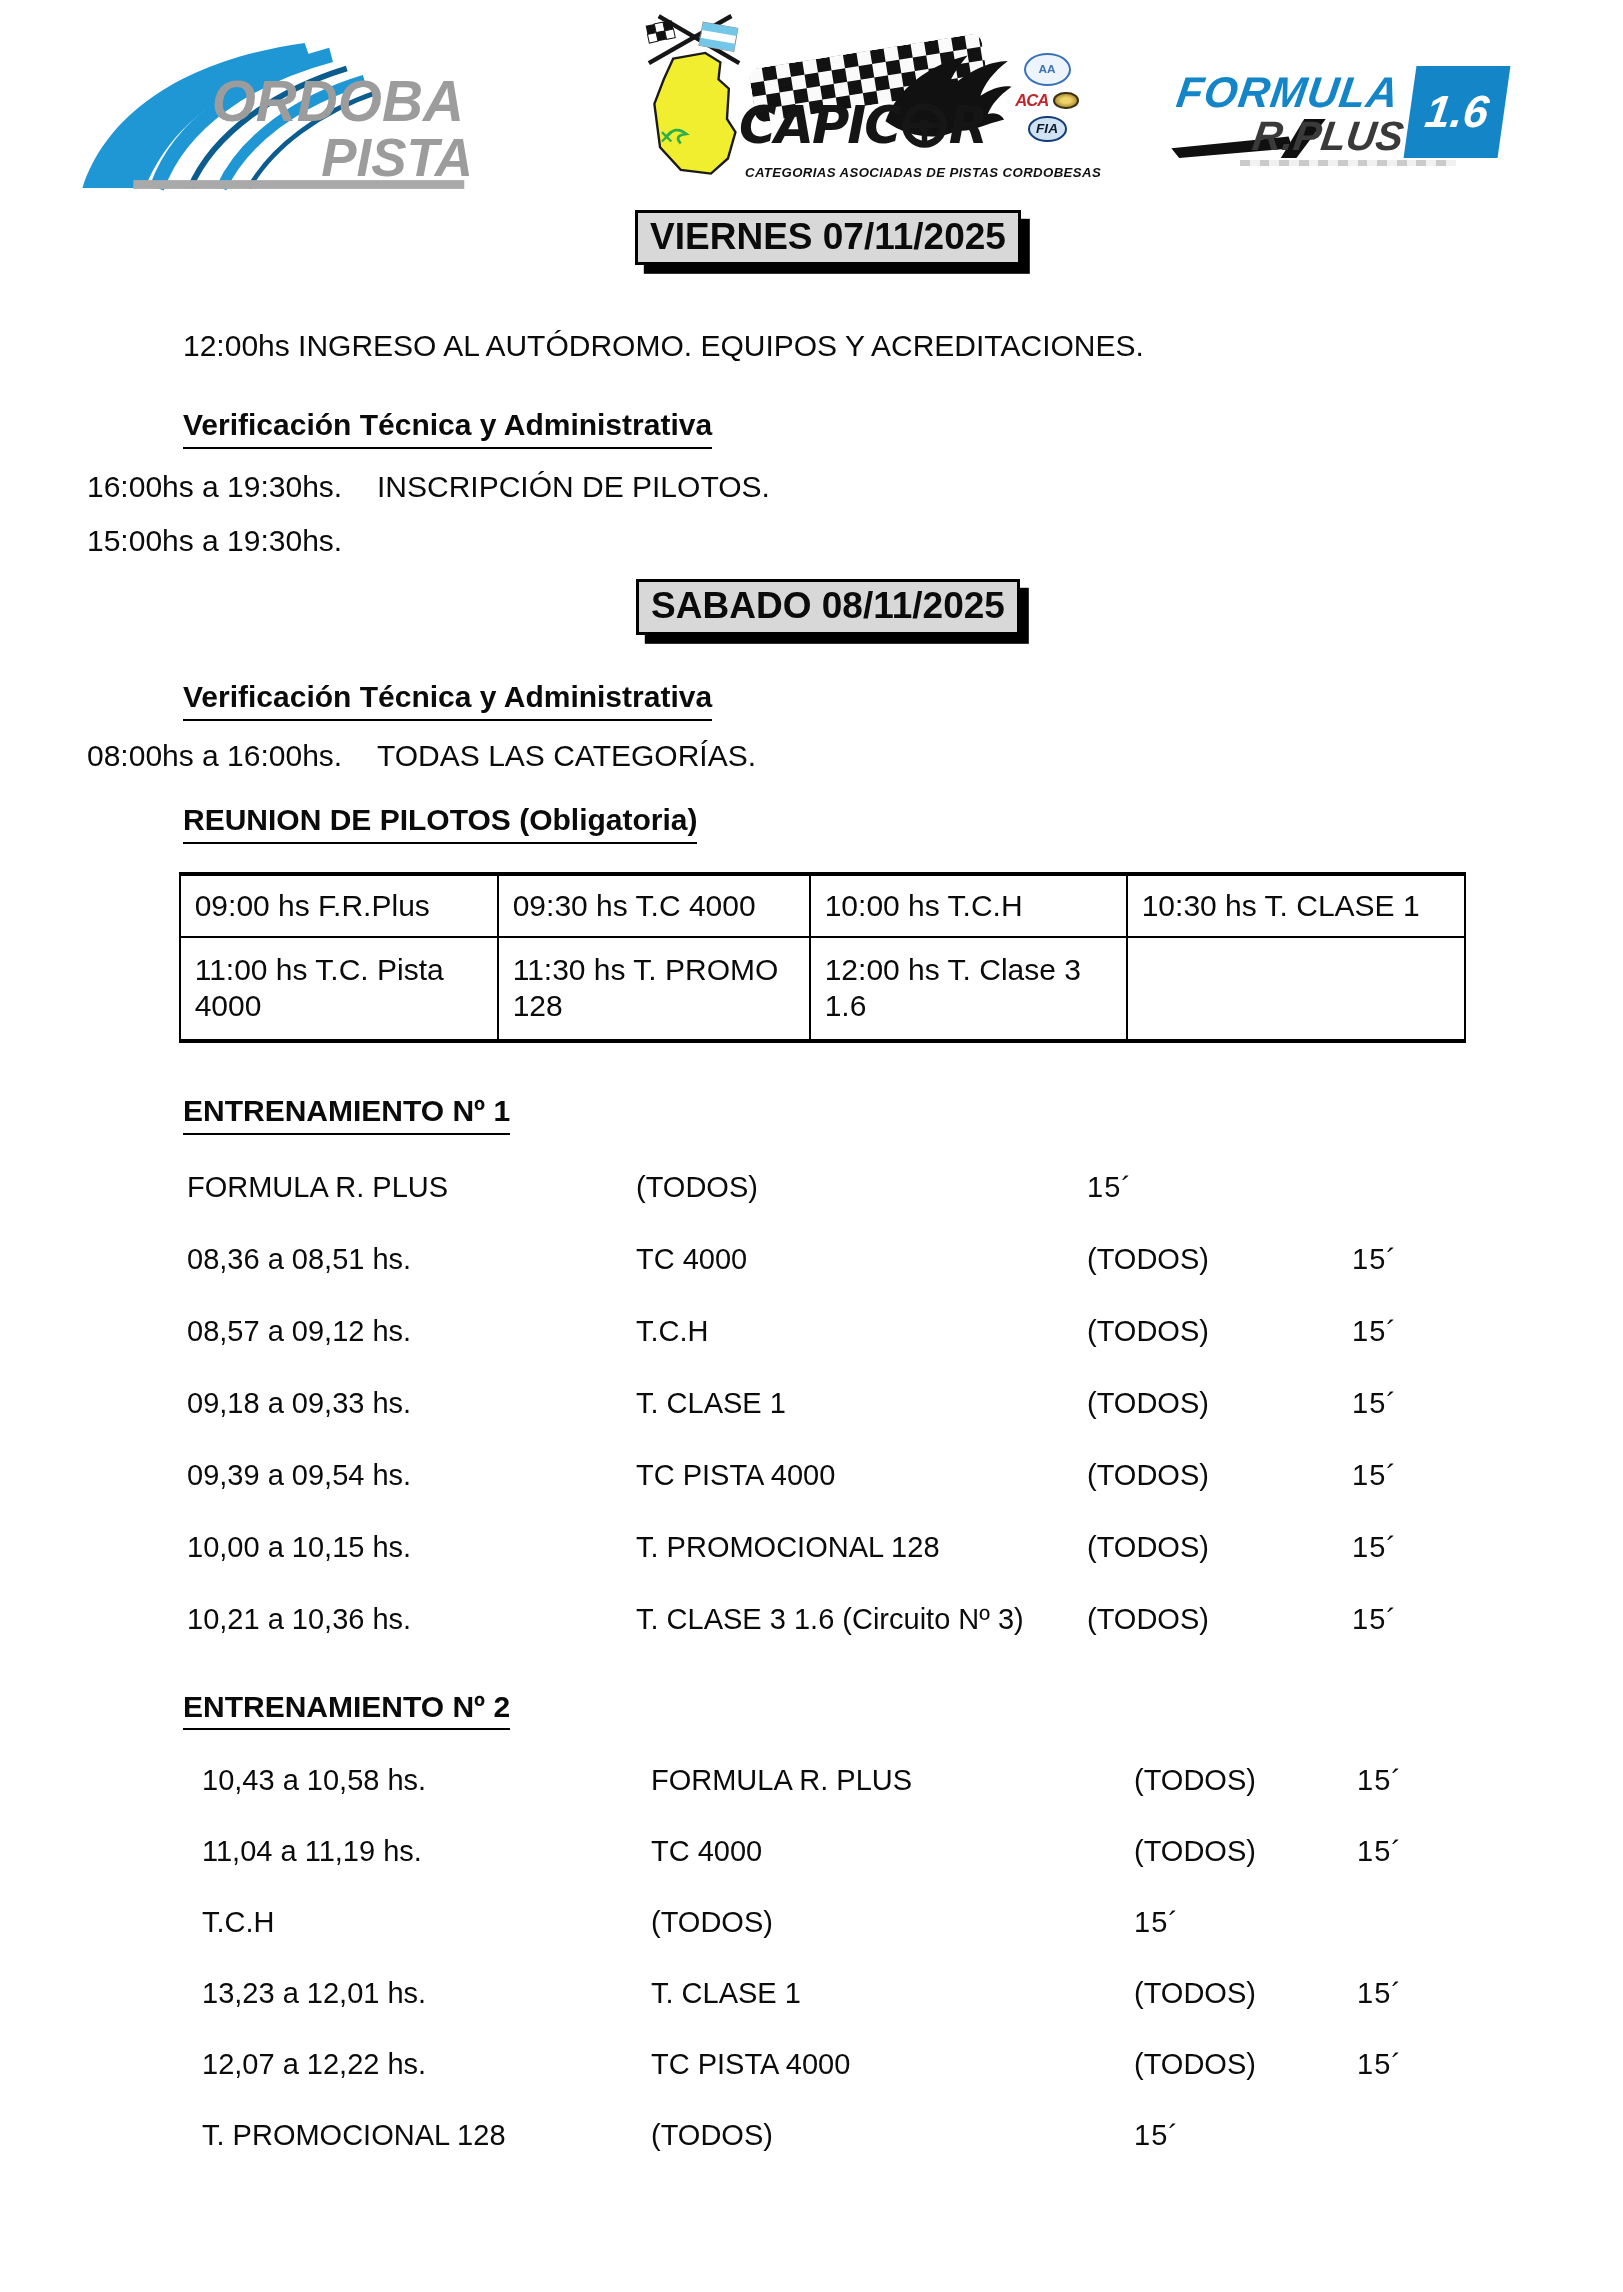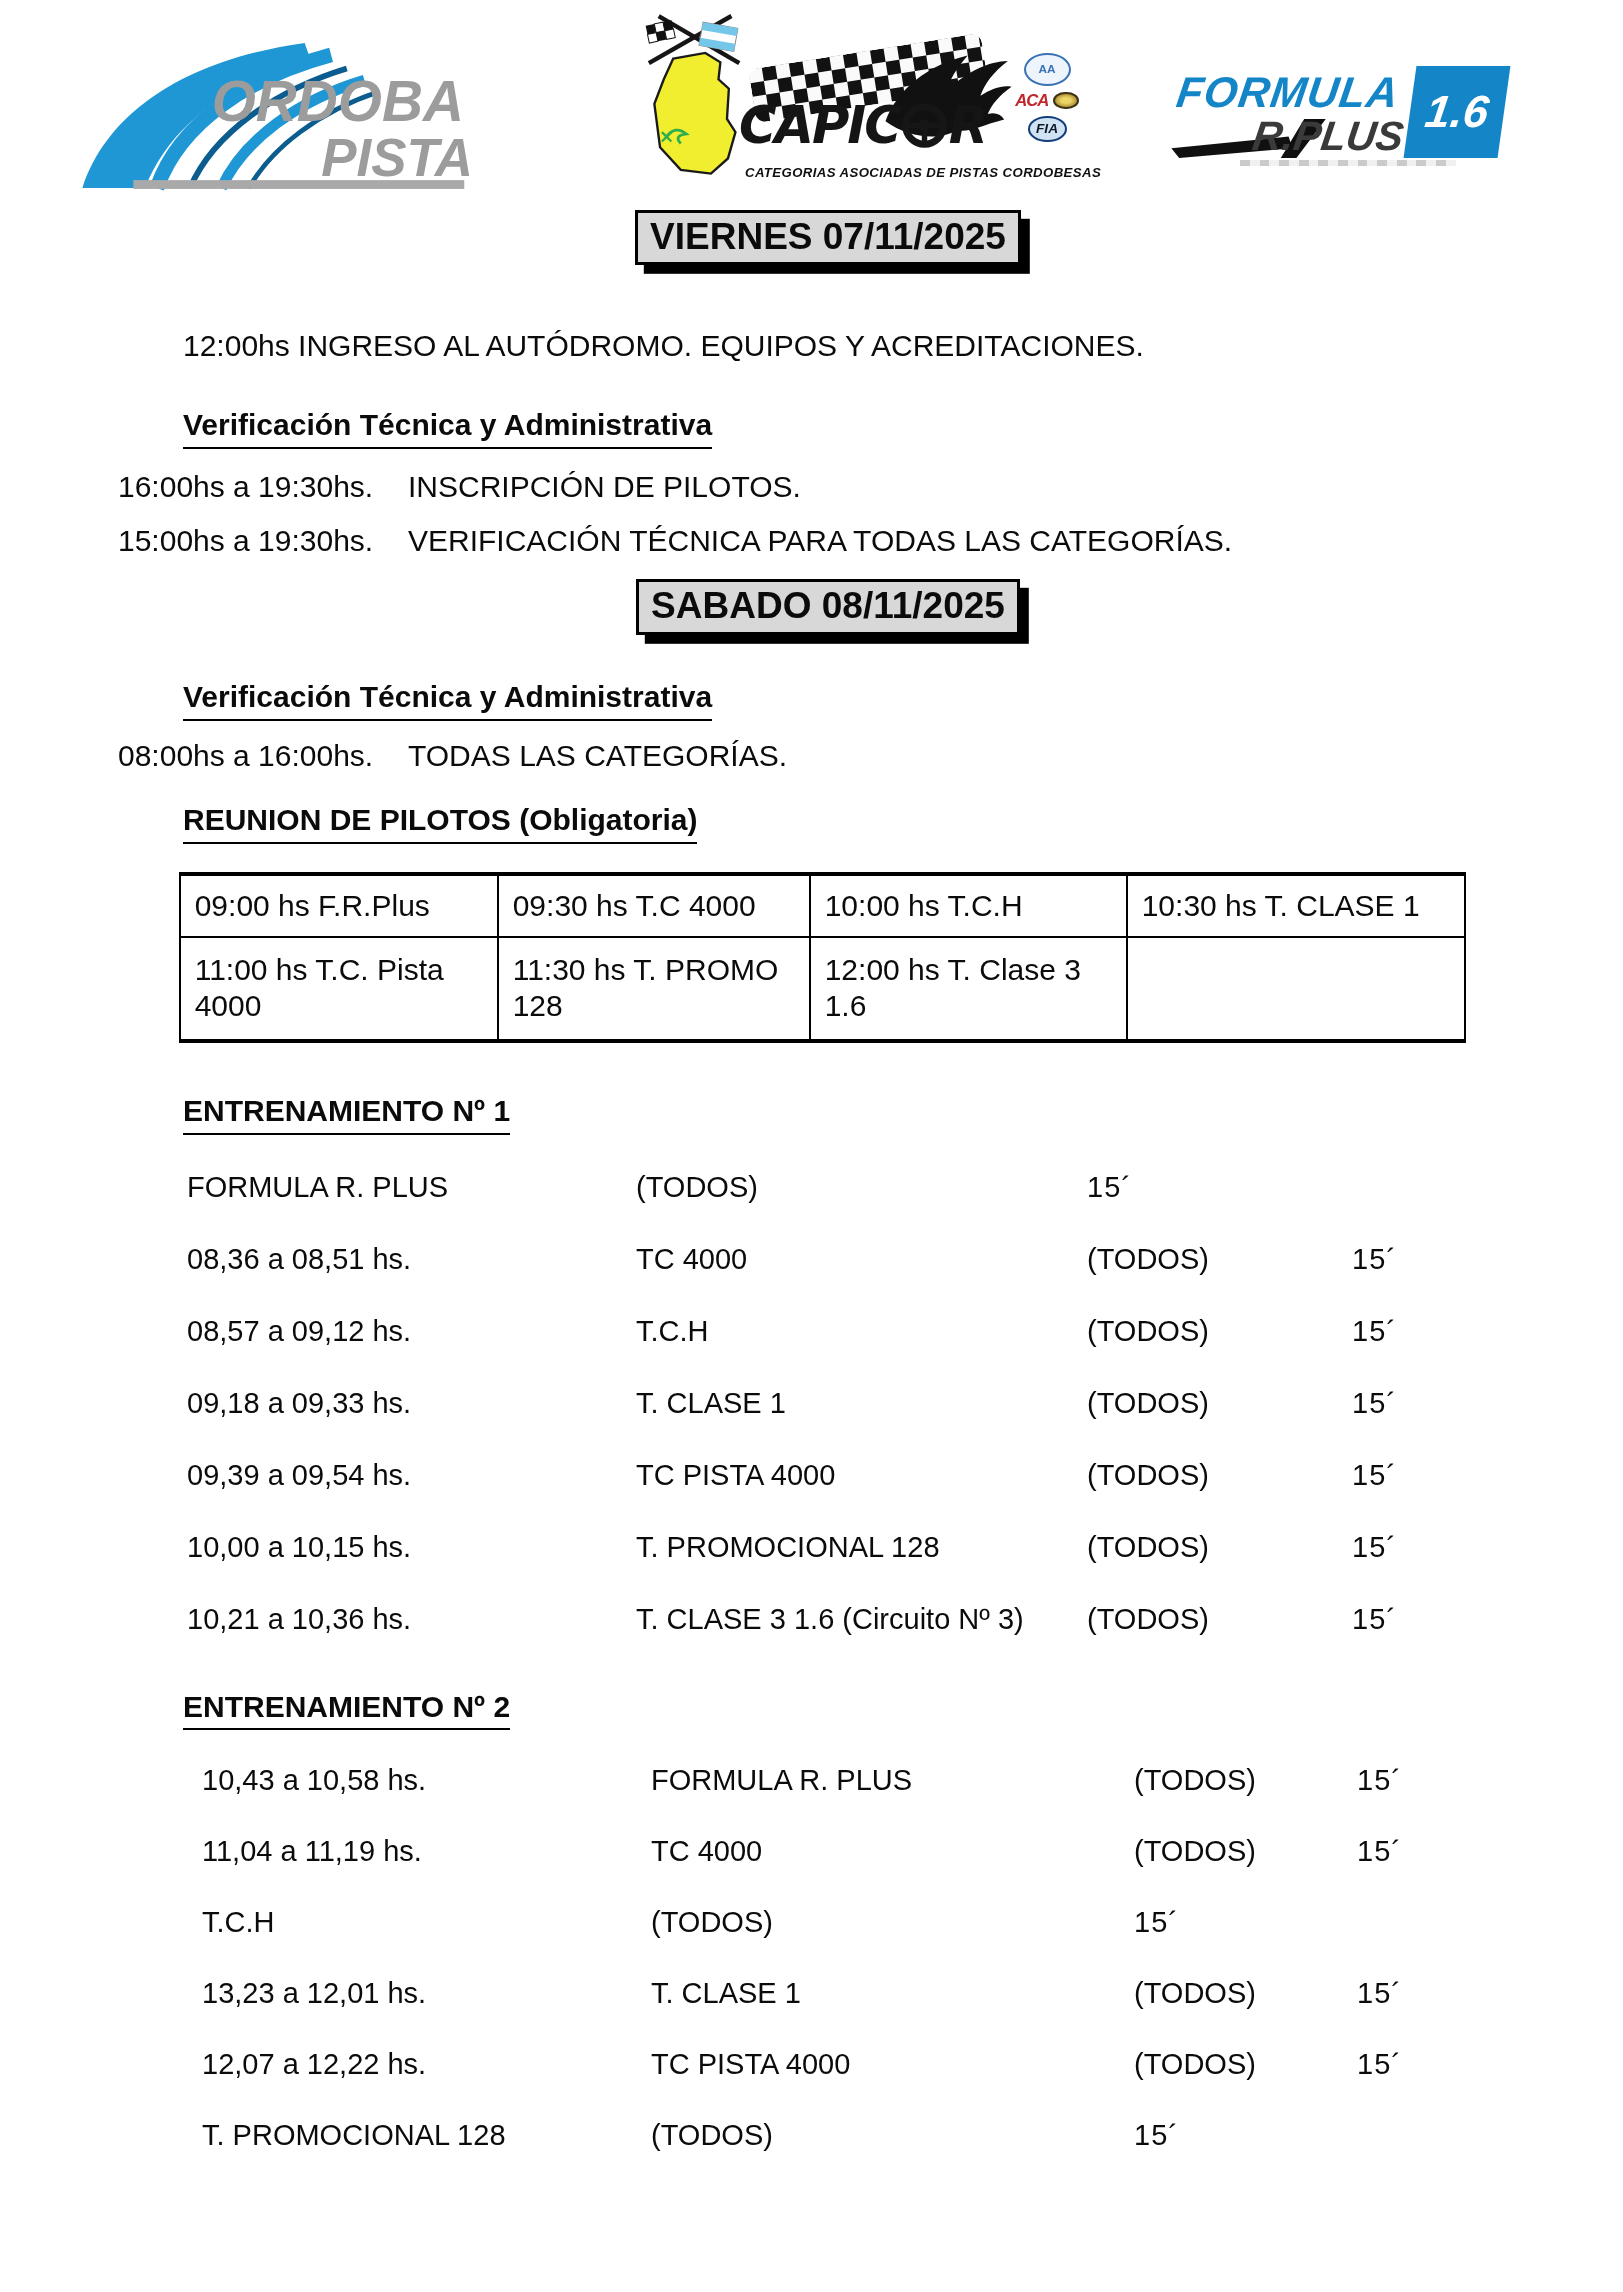--- a/index.html
+++ b/index.html
@@ -57,21 +57,21 @@
   .banner { display:inline-block; margin-left:33px; background:#d8d8d8; border:3.9px solid #000;
       box-shadow:8.8px 8.8px 0 #000; padding:2.9px 11.8px 4.9px 11.8px; font-size:37px; font-weight:bold; }
 
   
   .intro { margin:63px 0 0 183px; font-size:30px; line-height:35px; }
   .head-wrap { margin-left:183px; }
   .hw1 { margin-top:43px; } .hw2 { margin-top:43px; } .hw3 { margin-top:27.4px; }
   .hw4 { margin-top:49px; } .hw5 { margin-top:52px; }
   .u-head { display:inline-block; font-size:30px; font-weight:bold; border-bottom:2.9px solid #000;
       padding-bottom:2.9px; line-height:38px; }
-  .sched-line { display:grid; grid-template-columns:290px auto; margin-left:118px;
+  .sched-line { display:grid; grid-template-columns:290px auto; margin-left:87px;
       font-size:30px; line-height:35px; }
   .sl1 { margin-top:19.6px; } .sl2 { margin-top:18.6px; } .sl3 { margin-top:17.6px; }
 
   
   table.pilots { margin:28px 0 0 179px; width:1284px; border-collapse:collapse; table-layout:fixed;
       border:2.9px solid #000; border-top:4.9px solid #000; border-bottom:4.9px solid #000; }
   table.pilots td { border:2.9px solid #000; font-size:30px; padding:9.8px 13.7px; vertical-align:middle;
       white-space:pre-line; line-height:36px; }
   table.pilots tr.r1 { height:63px; }
   table.pilots tr.r2 { height:104px; }
@@ -177,21 +177,20 @@
   <div class="head-wrap hw1">
     <span class="u-head">Verificación Técnica y Administrativa</span>
   </div>
 
   <div class="sched-line sl1">
     <span>16:00hs a 19:30hs.</span>
     <span>INSCRIPCIÓN DE PILOTOS.</span>
   </div>
   <div class="sched-line sl2">
     <span>15:00hs a 19:30hs.</span>
-    <span>VERIFICACIÓN TÉCNICA PARA TODAS LAS CATEGORÍAS.</span>
   </div>
 
   <div class="banner-row banner-row2">
     <span class="banner">SABADO 08/11/2025</span>
   </div>
 
   <div class="head-wrap hw2">
     <span class="u-head">Verificación Técnica y Administrativa</span>
   </div>
 

